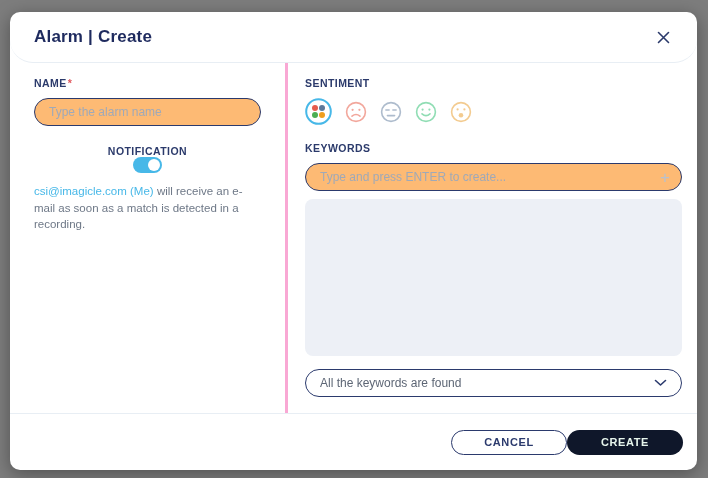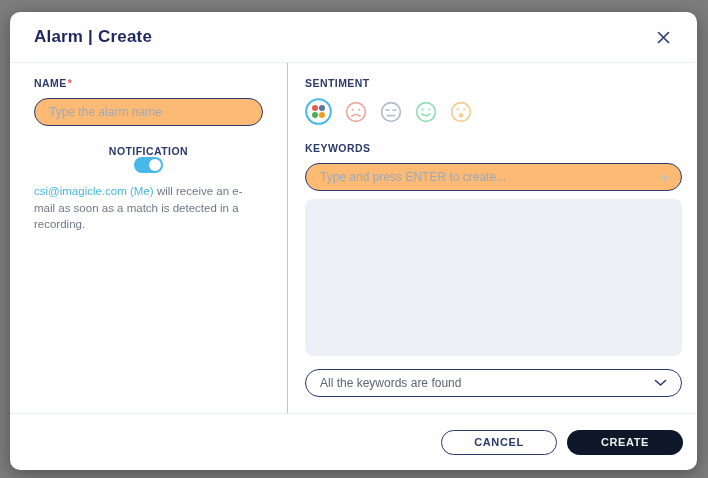--- a/index.html
+++ b/index.html
@@ -14,33 +14,34 @@
     background:#ffffff; border-radius:10px;
     box-shadow:0 4px 18px rgba(0,0,0,.35);
     display:flex; flex-direction:column;
   }
   
   .modal-header {
     height:51px; flex:0 0 51px;
     display:flex; align-items:center; justify-content:space-between;
     padding:0 24px;
     border-bottom:1px solid #e8eef4;
+    border-radius:23px;
   }
   .modal-title {
     font-size:17px; font-weight:bold; color:#1e2a5e; letter-spacing:.2px;
   }
   .close-btn {
     width:20px; height:20px; display:flex; align-items:center; justify-content:center;
     cursor:pointer; background:none; border:none;
   }
   
   .modal-body { flex:1 1 auto; display:flex; min-height:0; }
   .col-left {
     width:278px; flex:0 0 278px;
-    border-right:1px solid #f9a8d4;
+    border-right:3px solid #f9a8d4;
     padding:14px 24px 0 24px;
   }
   .col-right { flex:1 1 auto; padding:14px 15px 0 17px; }
 
   .section-label {
     font-size:10.5px; font-weight:bold; color:#2b3a6b;
     letter-spacing:.45px; margin-bottom:9px;
   }
   .required { color:#e0565b; margin-left:1px; }
 
@@ -88,21 +89,21 @@
     border:1.5px solid #2b3a6d; border-radius:14px;
     display:flex; align-items:center; justify-content:space-between;
     padding:9px 14px; cursor:pointer; background:#fff;
   }
   .kw-rule-text { font-size:12px; color:#5d6675; }
 
   
   .modal-footer {
     flex:0 0 57px; border-top:1px solid #e8eef4;
     display:flex; align-items:center; justify-content:flex-end;
-    padding:0 14px; gap:10px;
+    padding:0 14px; 
   }
   .btn {
     width:116px; height:25px; border-radius:13px;
     font-size:11px; font-weight:bold; letter-spacing:.6px;
     font-family:"Liberation Sans","DejaVu Sans",sans-serif;
     display:flex; align-items:center; justify-content:center; cursor:pointer;
   }
   .btn-cancel { background:#ffffff; border:1.5px solid #2b3a6d; color:#2b3a6d; }
   .btn-create { background:#0f172a; border:none; color:#e6f5ec; }
 </style>

